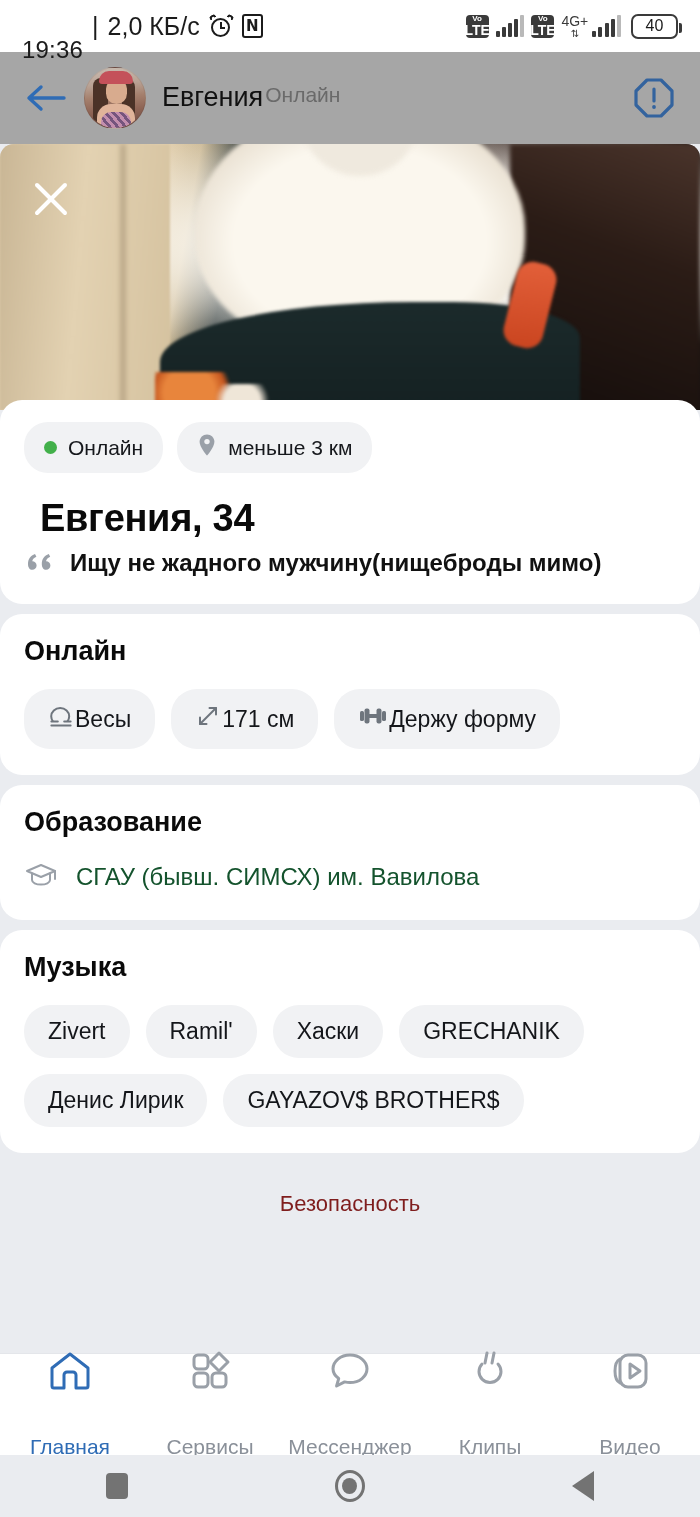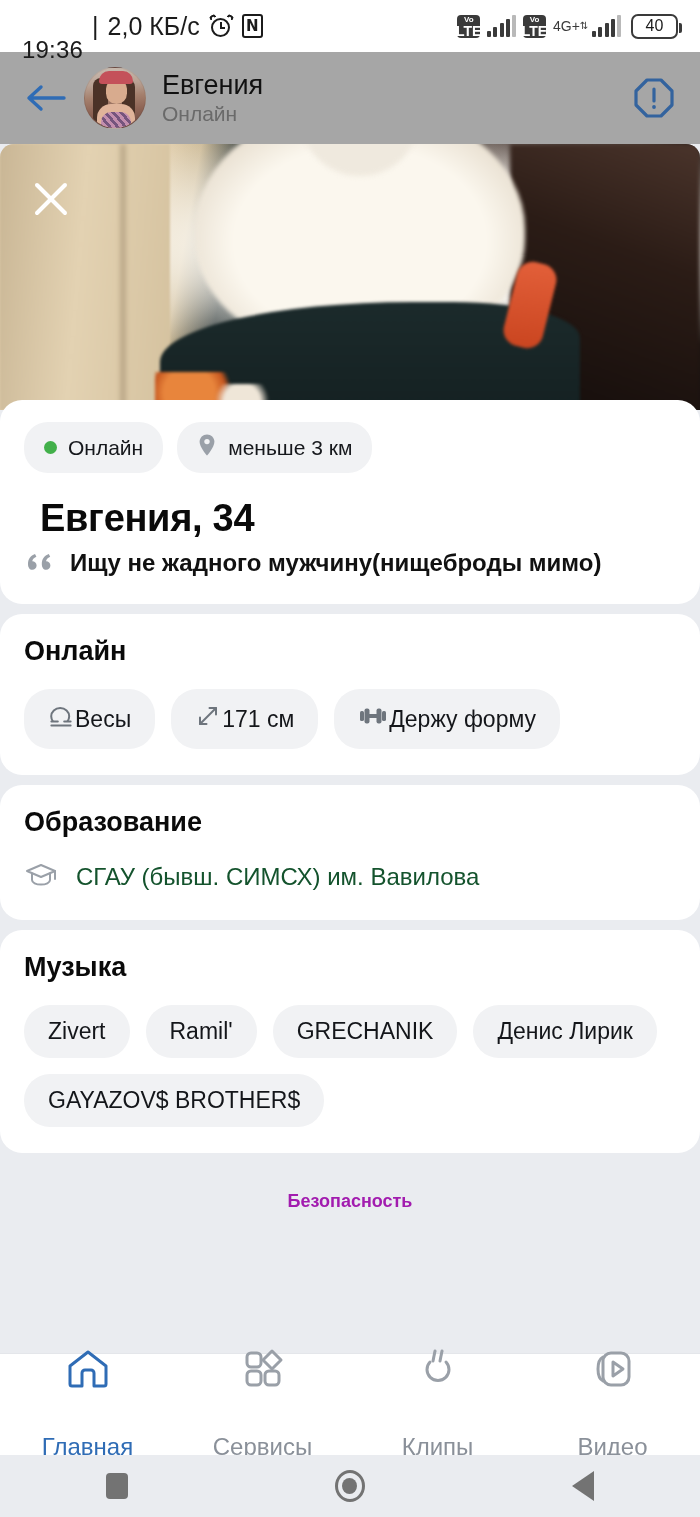--- a/index.html
+++ b/index.html
@@ -42,32 +42,32 @@
   .nfc-ico{
     width:21px; height:24px; border:2.4px solid #1b1b1b; border-radius:3px;
     display:flex; align-items:center; justify-content:center;
     font-size:15px; font-weight:700; color:#1b1b1b; line-height:1;
     font-family:"DejaVu Sans", sans-serif;
   }
   .sb-right{ display:flex; align-items:center; gap:7px; }
   .volte{
     width:23px; height:23px; background:#3a3a3a; border-radius:4px;
     color:#fff; display:flex; flex-direction:column; align-items:center;
-    justify-content:flex-end; line-height:1;
+    justify-content:center; line-height:1;
   }
   .volte span:first-child{ font-size:8px; font-weight:700; }
   .volte span:last-child{ font-size:14px; font-weight:700; }
   .bars{ display:flex; align-items:flex-end; gap:2.2px; height:22px; }
   .bars i{ display:block; width:4px; background:#3a3a3a; border-radius:1px; }
   .bars i:nth-child(1){ height:6px; }
   .bars i:nth-child(2){ height:10px; }
   .bars i:nth-child(3){ height:14px; }
   .bars i:nth-child(4){ height:18px; }
   .bars i:nth-child(5){ height:22px; background:#b9b9b9; }
-  .g4{ display:flex; flex-direction:row; align-items:center; margin-right:-3px;}
+  .g4{ display:flex; flex-direction:column; align-items:center; margin-right:-3px;}
   .g4 .lbl{ font-size:14px; color:#3a3a3a; line-height:1; margin-bottom:1px;}
   .g4 .updown{ font-size:10px; color:#3a3a3a; line-height:1; }
   .batt{
     width:47px; height:25px; border:2.4px solid #3a3a3a; border-radius:7px;
     display:flex; align-items:center; justify-content:center; position:relative;
     margin-left:3px;
   }
   .batt span{ font-size:16px; color:#1b1b1b; line-height:1; }
   .batt:after{
     content:""; position:absolute; right:-6px; top:7px; width:3.5px; height:10px;
@@ -103,21 +103,21 @@
   }
   .avatar .body{
     position:absolute; left:12px; bottom:0; width:38px; height:24px;
     background:#e0b49a; border-radius:14px 14px 0 0;
   }
   .avatar .bikini{
     position:absolute; left:16px; bottom:0; width:30px; height:16px;
     background:repeating-linear-gradient(50deg,#6a4a7a 0 3px,#c08ab0 3px 6px);
     border-radius:10px 10px 0 0; opacity:.9;
   }
-  .head-texts{ display:flex; flex-direction:column; justify-content:flex-start; gap:2px; flex:1; }
+  .head-texts{ display:flex; flex-direction:row; justify-content:flex-start; gap:2px; flex:1; }
   .head-name{ font-size:27px; color:#111; line-height:1.1; }
   .head-status{ font-size:21px; color:#6a6a6a; line-height:1.1; }
   .warn-ico{ width:48px; height:48px; display:flex; align-items:center; justify-content:center; }
 
   
   .photo{
     position:relative; height:266px; overflow:hidden;
     border-radius:14px 14px 0 0;
     background:
       radial-gradient(120% 90% at 62% 38%, rgba(255,252,246,.95) 0 24%, rgba(243,232,219,0) 52%),
@@ -198,32 +198,32 @@
   }
   .edu-row{ display:flex; align-items:center; gap:18px; }
   .edu-text{ font-size:24px; color:#14532d; }
 
   .tag-row{ display:flex; gap:16px; flex-wrap:wrap; }
   .tag{
     background:#f1f2f4; border-radius:26px; padding:13px 24px;
     font-size:23px; color:#14161a;
   }
   .safety{
-    text-align:center; padding:28px 0 26px; font-size:18px; font-weight:700;
-    color:#a21caf;
+    text-align:center; padding:28px 0 26px; font-size:22px; font-weight:400;
+    color:#7f1d1d;
   }
 
   
   .bottom-nav{
     position:absolute; left:0; bottom:62px; width:700px; height:102px;
     background:#fff; display:flex; align-items:center; justify-content:space-around;
     border-top:1px solid #e4e6ea;
   }
   .nav-item{ display:flex; flex-direction:column; align-items:center; gap:7px; width:140px; }
-  .nav-label{ font-size:24px; color:#8a9099;margin-top:32px; }
+  .nav-label{ font-size:21px; color:#8a9099;margin-top:32px; }
   .nav-item.active .nav-label{ color:#2f6cb5; }
 
   .android-nav{
     position:absolute; left:0; bottom:0; width:700px; height:62px;
     background:#eaecf0; display:flex; align-items:center; justify-content:space-around;
   }
   .an-btn{ width:120px; height:62px; display:flex; align-items:center; justify-content:center; }
   .an-square{ width:22px; height:26px; background:#737373; border-radius:4px; }
   .an-circle{
     width:30px; height:32px; border:3px solid #737373; border-radius:50%;
@@ -412,20 +412,21 @@
         </span>
         <span class="edu-text">СГАУ (бывш. СИМСХ) им. Вавилова</span>
       </div>
     </div>
 
     <div class="card">
       <div class="sec-title">Музыка</div>
       <div class="tag-row">
         <span class="tag">Zivert</span>
         <span class="tag">Ramil'</span>
+        <span class="tag">Хаски</span>
         <span class="tag">GRECHANIK</span>
         <span class="tag">Денис Лирик</span>
         <span class="tag">GAYAZOV$ BROTHER$</span>
       </div>
     </div>
 
     <div class="safety">Безопасность</div>
   </div>
 
   <div class="bottom-nav">
@@ -444,20 +445,28 @@
           <path d="M31 3 L40 12 L31 21 L22 12 Z" fill="none" stroke="#9aa0a8" stroke-width="3" stroke-linejoin="round"></path>
           <rect x="6" y="23" width="14" height="14" rx="4" fill="none" stroke="#9aa0a8" stroke-width="3"></rect>
           <rect x="24" y="23" width="14" height="14" rx="4" fill="none" stroke="#9aa0a8" stroke-width="3"></rect>
         </svg>
       </span>
       <span class="nav-label">Сервисы</span>
     </div>
     <div class="nav-item">
       <span>
         <svg width="44" height="42" viewBox="0 0 44 42" aria-hidden="true">
+          <path d="M22 5c9.4 0 17 6.2 17 13.8S31.4 32.6 22 32.6c-1.9 0-3.7-.3-5.4-.7l-8 4.1 2.1-7.4C7 26 5 22.6 5 18.8 5 11.2 12.6 5 22 5z" fill="none" stroke="#9aa0a8" stroke-width="3" stroke-linejoin="round"></path>
+        </svg>
+      </span>
+      <span class="nav-label">Мессенджер</span>
+    </div>
+    <div class="nav-item">
+      <span>
+        <svg width="44" height="42" viewBox="0 0 44 42" aria-hidden="true">
           <path d="M14 14 a11 11 0 1 0 16 0" fill="none" stroke="#9aa0a8" stroke-width="3" stroke-linecap="round"></path>
           <line x1="19" y1="3" x2="17" y2="13" stroke="#9aa0a8" stroke-width="3" stroke-linecap="round"></line>
           <line x1="26" y1="3" x2="24" y2="13" stroke="#9aa0a8" stroke-width="3" stroke-linecap="round"></line>
         </svg>
       </span>
       <span class="nav-label">Клипы</span>
     </div>
     <div class="nav-item">
       <span>
         <svg width="44" height="42" viewBox="0 0 44 42" aria-hidden="true">

